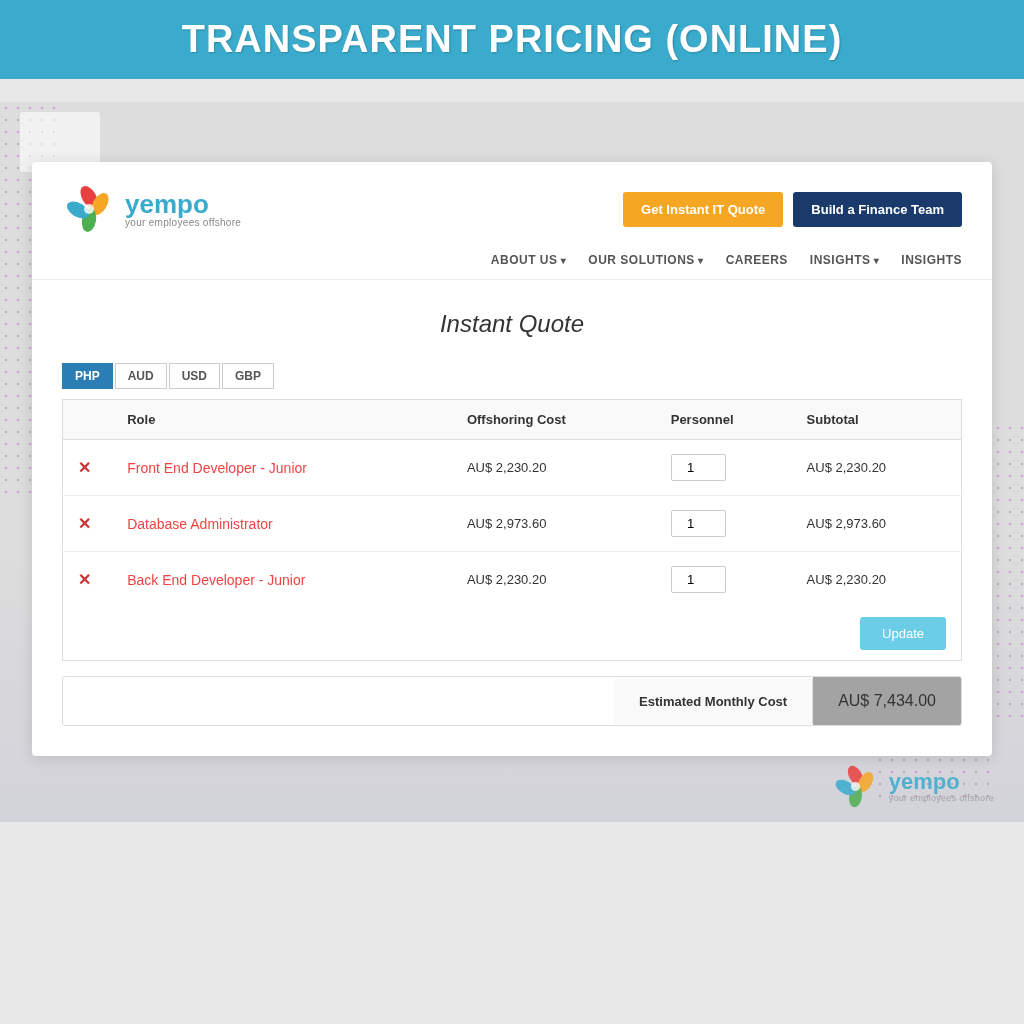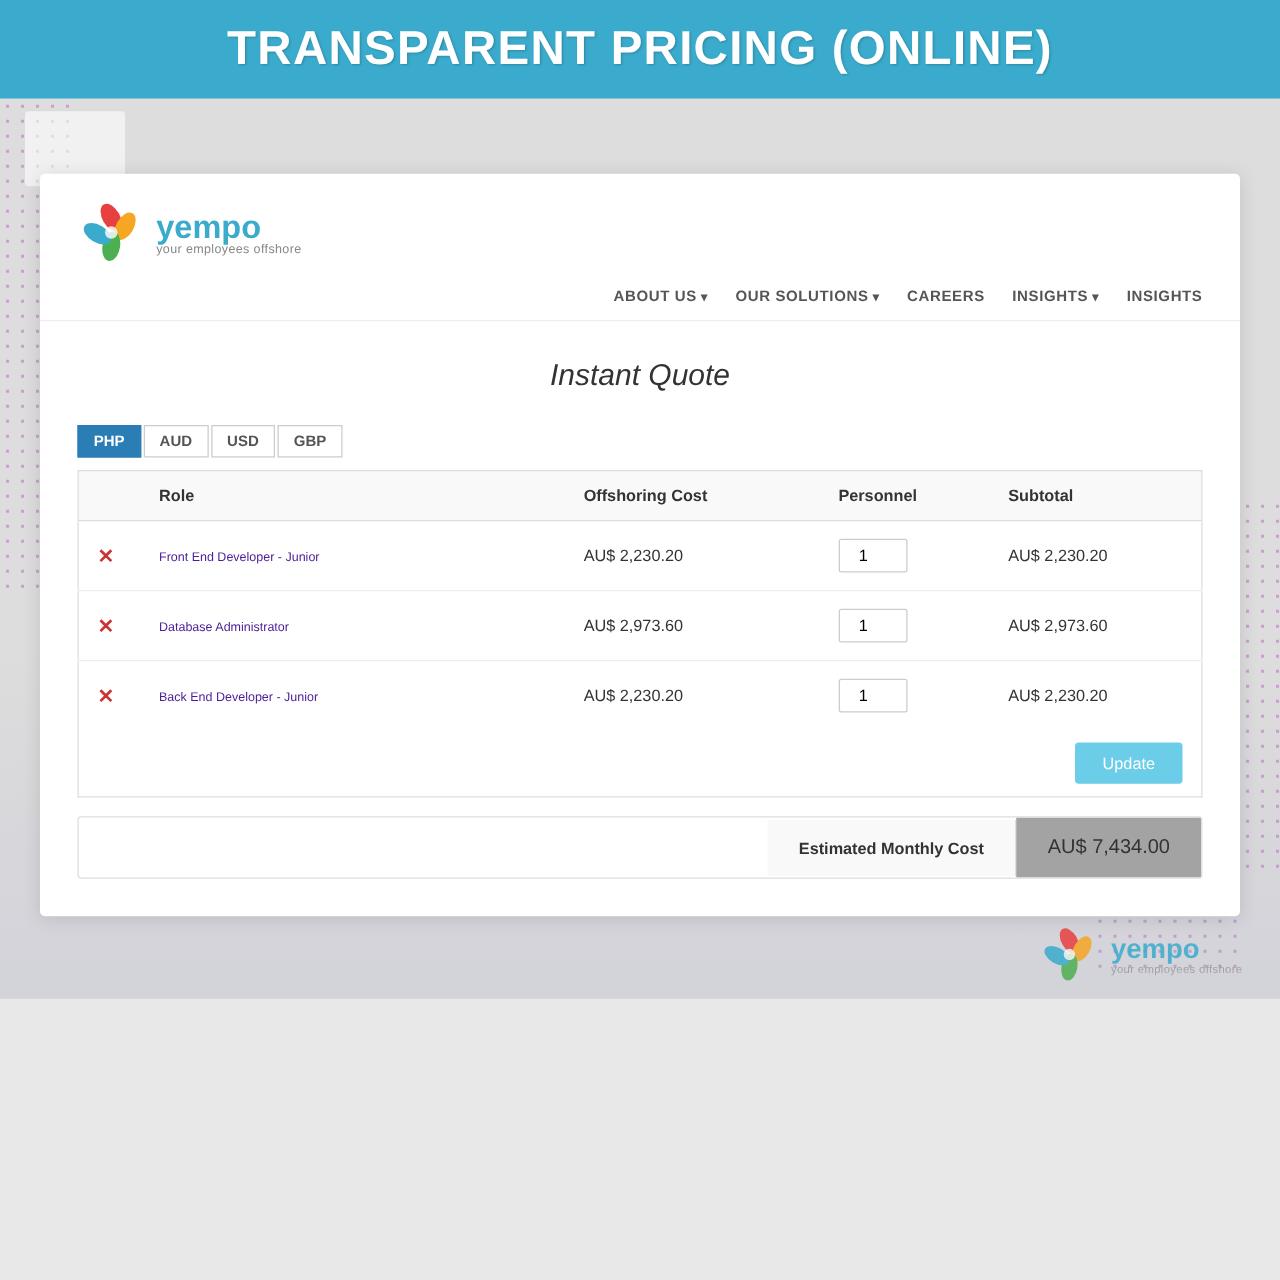--- a/index.html
+++ b/index.html
@@ -28,20 +28,21 @@
       text-align: center;
     }
 
     
     .bg-area {
       width: 100%;
       height: 720px;
       position: relative;
       background: #ddd;
       overflow: hidden;
+      margin-top: 23px;
     }
 
     
     .dots-left {
       position: absolute;
       left: 0; top: 0;
       width: 60px; height: 400px;
       background-image: radial-gradient(circle, #c084c8 1.5px, transparent 1.5px);
       background-size: 12px 12px;
       opacity: 0.7;
@@ -235,23 +236,23 @@
     .col-subtotal { width: 150px; }
 
     .delete-icon {
       color: #cc3333;
       font-size: 16px;
       cursor: pointer;
       font-weight: 700;
     }
 
     .role-link {
-      color: #4c1d95;
+      color: #ef4444;
       text-decoration: none;
-      font-size: 10px;
+      font-size: 14px;
     }
 
     .personnel-input {
       width: 55px;
       border: 1px solid #ccc;
       text-align: center;
       padding: 5px;
       font-size: 13px;
       border-radius: 2px;
     }
@@ -358,20 +359,24 @@
           <ellipse cx="27" cy="38" rx="7" ry="12" fill="#4caf50" transform="rotate(10 27 38)"></ellipse>
           <ellipse cx="16" cy="28" rx="7" ry="12" fill="#3aabcc" transform="rotate(-60 16 28)"></ellipse>
           <circle cx="27" cy="27" r="5" fill="#fff" opacity="0.8"></circle>
         </svg>
         <div class="logo-text">
           <span class="logo-name">yempo</span>
           <span class="logo-tagline">your employees offshore</span>
         </div>
       </div>
 
+      <div class="nav-buttons">
+        <button class="btn-orange">Get Instant IT Quote</button>
+        <button class="btn-navy">Build a Finance Team</button>
+      </div>
     </div>
 
     <div class="nav-menu">
       <a href="#" class="has-arrow">ABOUT US</a>
       <a href="#" class="has-arrow">OUR SOLUTIONS</a>
       <a href="#">CAREERS</a>
       <a href="#" class="has-arrow">INSIGHTS</a>
       <a href="#">INSIGHTS</a>
     </div>
 

